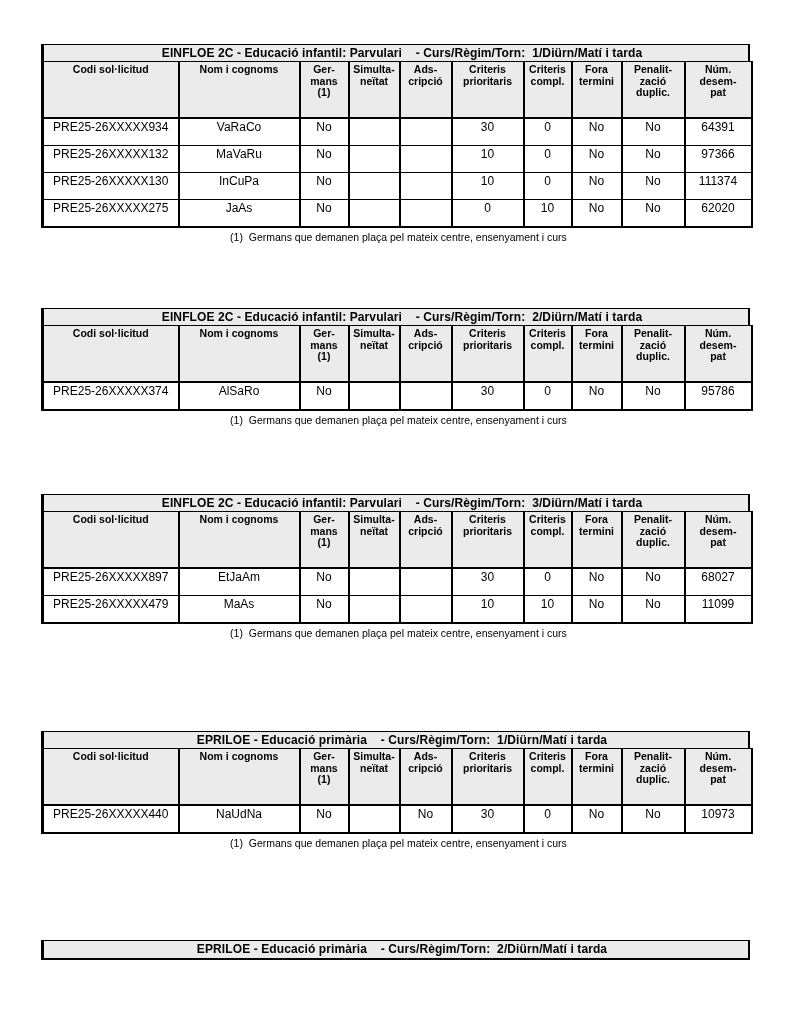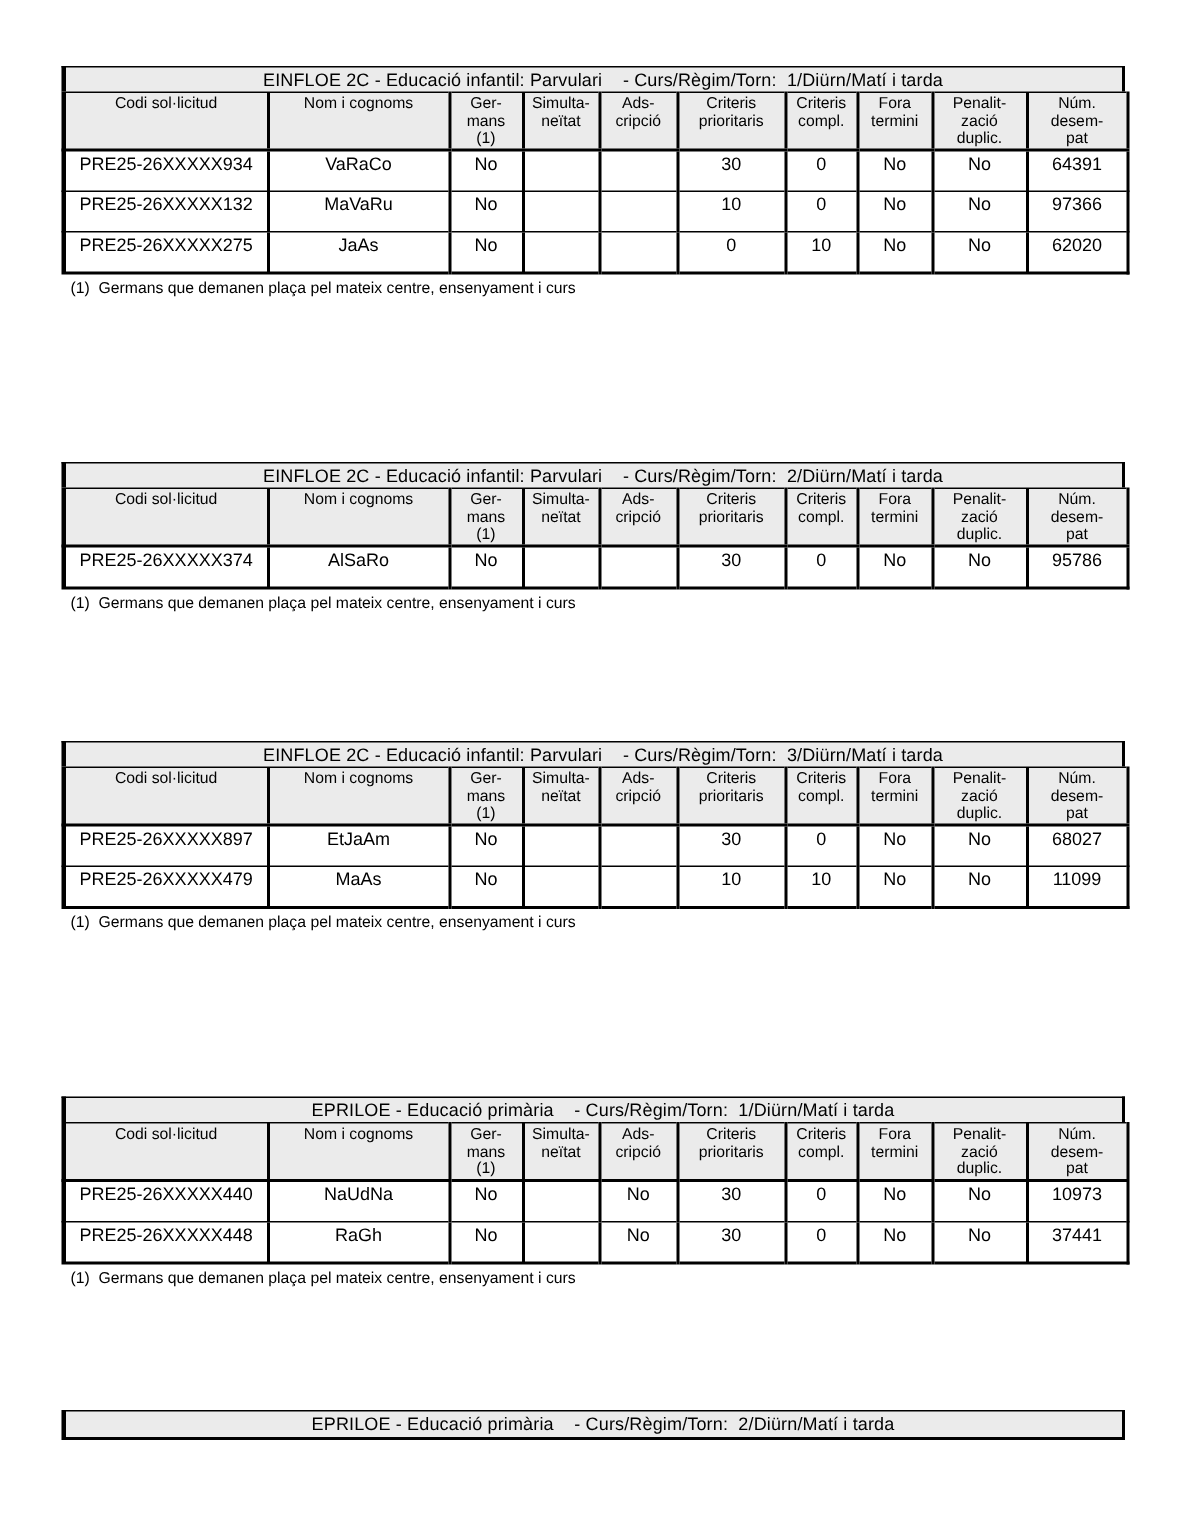--- a/index.html
+++ b/index.html
@@ -28,38 +28,38 @@
   .title-bar{
     background:var(--header-bg);
     border:solid var(--border);
     border-width:1px 2px 0 3px;
     height:17px;
     display:flex;align-items:center;justify-content:center;
     box-sizing:border-box;
   }
   .title-only .title-bar{border-width:1px 2px 2px 3px;height:20px;}
   .title-text{
-    font-weight:normal;font-size:12px;line-height:15px;
+    font-weight:bold;font-size:12px;line-height:15px;
     white-space:pre;letter-spacing:0.1px;padding-left:12px;
   }
 
   table.grid{
     width:709px;
     border-collapse:collapse;
     table-layout:fixed;
     border:solid var(--border);
     border-width:1px 2px 2px 3px;
   }
   table.grid th{
     background:var(--header-bg);
-    font-size:10.5px;font-weight:normal;line-height:11.5px;
+    font-size:10.5px;font-weight:bold;line-height:11.5px;
     border-left:2px solid var(--border);
     border-bottom:2px solid var(--border);
     vertical-align:top;text-align:center;
-    padding:2px 1px 0 1px;
+    padding:2px 1px 18px 1px;
     height:33px;
     white-space:pre-line;
     box-sizing:content-box;
     overflow:hidden;
   }
   table.grid td{
     font-size:12px;line-height:13px;
     border-left:2px solid var(--border);
     border-top:1px solid var(--border);
     vertical-align:top;
@@ -81,20 +81,21 @@
   .col-criteris_compl{width:48px}
   .col-fora_termini{width:50px}
   .col-penalitzacio{width:63px}
   .col-num_desempat{width:67px}
 
   .footnote{
     font-size:10.5px;line-height:12px;
     margin-top:3px;
     padding-left:6px;
     white-space:pre;
+    text-align:center;
   }
 </style>
 </head>
 <body>
 
 <div class="page">
   <div id="tables-host">
   <section class="table-block block-0">
     <div class="title-bar">
       <span class="title-text">EINFLOE 2C - Educació infantil: Parvulari    - Curs/Règim/Torn:  1/Diürn/Matí i tarda</span>
@@ -156,20 +157,32 @@
               <td class="align-center">No</td>
               <td class="align-center"></td>
               <td class="align-center"></td>
               <td class="align-center">10</td>
               <td class="align-center">0</td>
               <td class="align-center">No</td>
               <td class="align-center">No</td>
               <td class="align-right">97366</td>
             </tr>
             <tr>
+              <td class="align-left">PRE25-26XXXXX130</td>
+              <td class="align-left">InCuPa</td>
+              <td class="align-center">No</td>
+              <td class="align-center"></td>
+              <td class="align-center"></td>
+              <td class="align-center">10</td>
+              <td class="align-center">0</td>
+              <td class="align-center">No</td>
+              <td class="align-center">No</td>
+              <td class="align-right">111374</td>
+            </tr>
+            <tr>
               <td class="align-left">PRE25-26XXXXX275</td>
               <td class="align-left">JaAs</td>
               <td class="align-center">No</td>
               <td class="align-center"></td>
               <td class="align-center"></td>
               <td class="align-center">0</td>
               <td class="align-center">10</td>
               <td class="align-center">No</td>
               <td class="align-center">No</td>
               <td class="align-right">62020</td>
@@ -359,32 +372,20 @@
               <td class="align-left">NaUdNa</td>
               <td class="align-center">No</td>
               <td class="align-center"></td>
               <td class="align-center">No</td>
               <td class="align-center">30</td>
               <td class="align-center">0</td>
               <td class="align-center">No</td>
               <td class="align-center">No</td>
               <td class="align-right">10973</td>
             </tr>
-            <tr>
-              <td class="align-left">PRE25-26XXXXX448</td>
-              <td class="align-left">RaGh</td>
-              <td class="align-center">No</td>
-              <td class="align-center"></td>
-              <td class="align-center">No</td>
-              <td class="align-center">30</td>
-              <td class="align-center">0</td>
-              <td class="align-center">No</td>
-              <td class="align-center">No</td>
-              <td class="align-right">37441</td>
-            </tr>
           </tbody>
     </table>
     <div class="footnote">(1)  Germans que demanen plaça pel mateix centre, ensenyament i curs</div>
   </section>
 
   <section class="table-block block-4 title-only">
     <div class="title-bar">
       <span class="title-text">EPRILOE - Educació primària    - Curs/Règim/Torn:  2/Diürn/Matí i tarda</span>
     </div>
 

